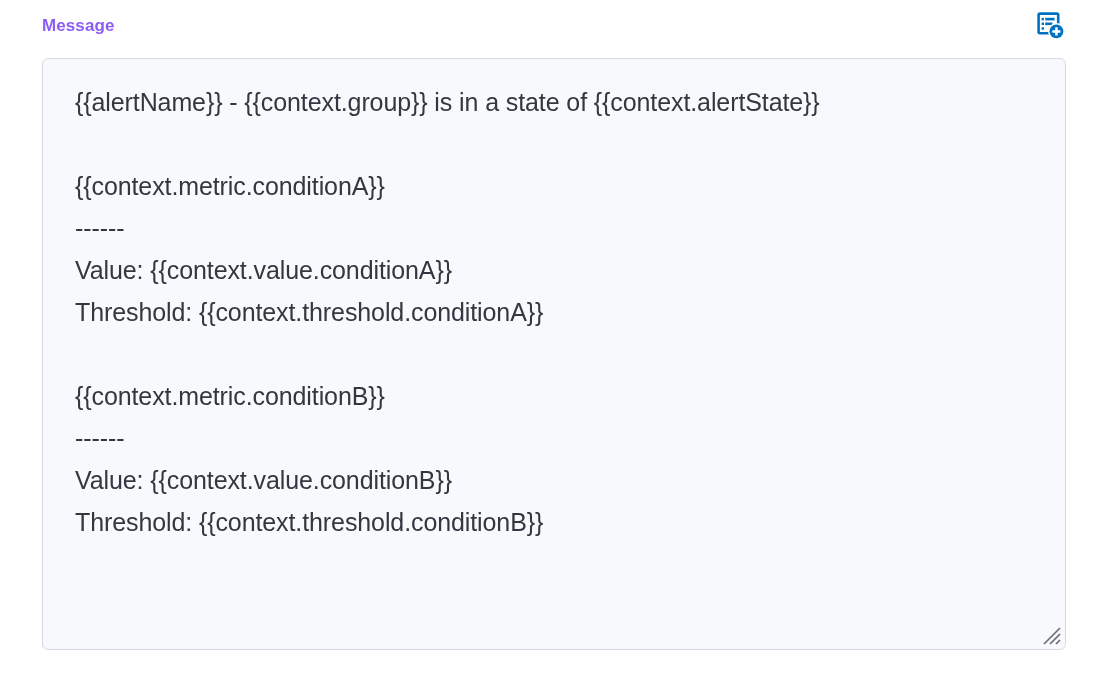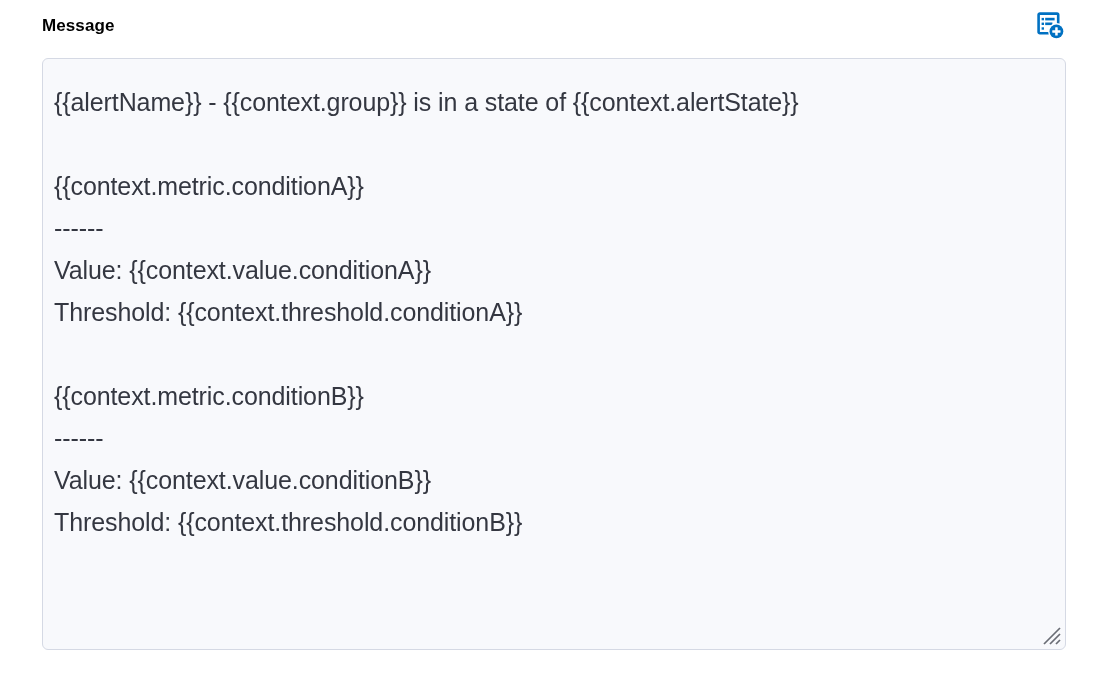--- a/index.html
+++ b/index.html
@@ -32,21 +32,21 @@
     width: 1024px;
     height: 32px;
     display: flex;
     align-items: center;
     justify-content: space-between;
   }
 
   .field-label {
     font-size: 17px;
     font-weight: 700;
-    color: #000000;
+    color: #8b5cf6;
     letter-spacing: 0.1px;
     line-height: 1.2;
     user-select: none;
   }
 
   .add-variable-button {
     width: 34px;
     height: 34px;
     display: flex;
     align-items: center;
@@ -69,21 +69,21 @@
     height: 592px;
   }
 
   .message-textarea {
     box-sizing: border-box;
     width: 100%;
     height: 100%;
     background: #f8f9fc;
     border: 1px solid #d5d9e4;
     border-radius: 6px;
-    padding: 22px 22px 22px 11px;
+    padding: 22px 22px 22px 32px;
     margin: 0;
     resize: none;
     outline: none;
     color: #343741;
     font-family: "Liberation Sans", sans-serif;
     font-size: 25px;
     line-height: 42px;
     letter-spacing: -0.1px;
     white-space: pre;
     overflow: hidden;

